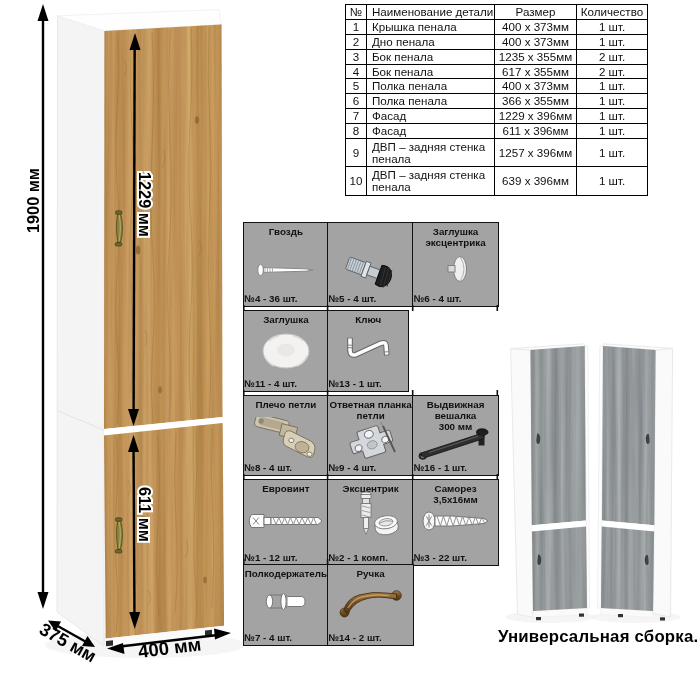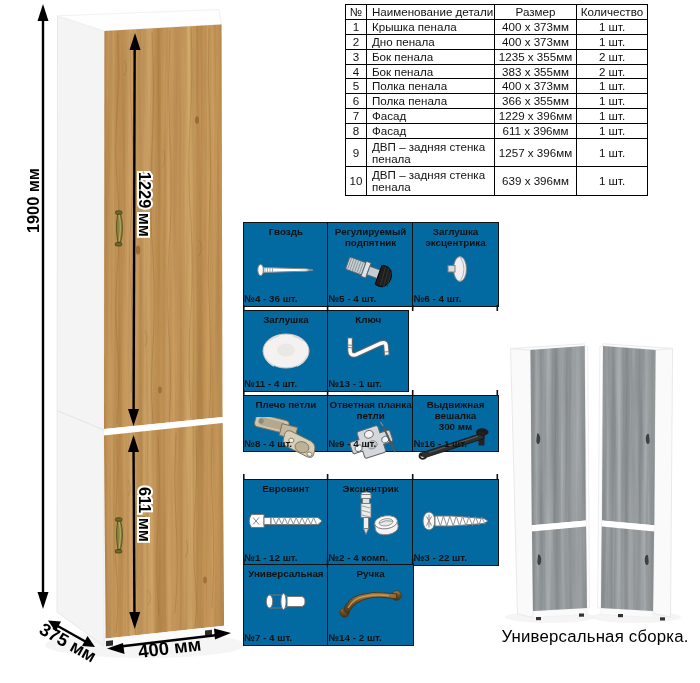--- a/index.html
+++ b/index.html
@@ -6,21 +6,21 @@
   body{width:700px;height:683px;position:relative;background:#ffffff;
        font-family:"Liberation Sans", sans-serif;overflow:hidden;}
   .abs{position:absolute;}
   table.parts{border-collapse:collapse;table-layout:fixed;
       font-size:11.6px;color:#111;}
   table.parts td{border:1px solid #000;padding:0;height:13.9px;
       line-height:1.02;vertical-align:middle;text-align:center;overflow:hidden;}
   table.parts td.nm{text-align:left;padding-left:5px;}
   table.parts tr.hd td{white-space:nowrap;}
   .hwrow{position:absolute;display:flex;}
-  .hwcell{border:1.6px solid #111;background:#0369a1;box-sizing:border-box;
+  .hwcell{border:1.6px solid #111;background:#a3a3a3;box-sizing:border-box;
       position:relative;margin-left:-1.6px;}
   .hwcell:first-child{margin-left:0;}
   .hwtitle{font-weight:bold;font-size:9.8px;line-height:1.14;text-align:center;
       padding-top:2.5px;color:#111;white-space:nowrap;}
   .hwlabel{font-weight:bold;font-size:9.8px;color:#111;
       position:absolute;bottom:2.5px;left:0;right:0;white-space:nowrap;}
   .hwicon{position:absolute;left:50%;transform:translateX(-50%);}
 </style>
 </head>
 <body>
@@ -189,21 +189,21 @@
       </tr>
   <tr>
         <td>3</td>
         <td class="nm">Бок пенала</td>
         <td>1235 х 355мм</td>
         <td>2 шт.</td>
       </tr>
   <tr>
         <td>4</td>
         <td class="nm">Бок пенала</td>
-        <td>383 х 355мм</td>
+        <td>617 х 355мм</td>
         <td>2 шт.</td>
       </tr>
   <tr>
         <td>5</td>
         <td class="nm">Полка пенала</td>
         <td>400 х 373мм</td>
         <td>1 шт.</td>
       </tr>
   <tr>
         <td>6</td>
@@ -266,21 +266,20 @@
       <svg width="58" height="12" viewBox="0 0 58 12">
         <ellipse cx="3.6" cy="6" rx="2.8" ry="5.6" fill="#fff" stroke="#888" stroke-width="1"></ellipse>
         <path d="M6.4 3.6 L49 4.8 L56 6 L49 7.2 L6.4 8.4 Z" fill="#fff" stroke="#888" stroke-width="1"></path>
         <path d="M8 4 l0 4.4 M10.5 4 l0 4.4 M13 4.2 l0 4 M15.5 4.2 l0 4" stroke="#999" stroke-width="0.8"></path>
       </svg>
     </div>
     <div class="hwlabel">№4 - 36 шт.</div>
   </div>
 
   <div class="hwcell" style="width:86.8px">
-    <div class="hwtitle">Регулируемый<br>подпятник</div>
     <div class="hwicon" style="top:30px">
       <svg width="56" height="38" viewBox="0 0 56 38">
         <g transform="rotate(20 28 19)">
           <rect x="3" y="12" width="17" height="13" rx="1.5" fill="#ccd3d8" stroke="#5a6268" stroke-width="0.9"></rect>
           <path d="M5 12.5 l0 12 M7.5 12.5 l0 12 M10 12.5 l0 12 M12.5 12.5 l0 12 M15 12.5 l0 12 M17.5 12.5 l0 12" stroke="#8b959c" stroke-width="1"></path>
           <rect x="20" y="10.5" width="5" height="16" fill="#dde3e7" stroke="#5a6268" stroke-width="0.9"></rect>
           <rect x="25" y="14" width="11" height="9" fill="#c6cdd2" stroke="#5a6268" stroke-width="0.9"></rect>
           <path d="M36 9 q7 -2 10 2 q3 3 3 8 q0 5 -3 8 q-3 4 -10 2 z" fill="#1e1e1e" stroke="#000" stroke-width="0.8"></path>
           <path d="M40 9.3 l1.3 19 M43.5 8.8 l1.4 20.5 M47 10.2 l1 17" stroke="#333" stroke-width="1"></path>
         </g>
@@ -323,21 +322,21 @@
       <svg width="48" height="30" viewBox="0 0 48 30">
         <path d="M6 3 L6 15 Q6 21.5 12 19.6 L37 8.2 Q41.6 6.6 42 10 L42.8 20" fill="none" stroke="#666" stroke-width="5.6"></path>
         <path d="M6 3 L6 15 Q6 21.5 12 19.6 L37 8.2 Q41.6 6.6 42 10 L42.8 20" fill="none" stroke="#fcfcfc" stroke-width="3.6"></path>
         <path d="M3.3 3 l5.4 0 M3.4 10 l5.2 0.3 M3.6 12.5 l5 0.4 M40 20.3 l5.4 -0.5 M39.6 17 l5.2 -0.3" stroke="#777" stroke-width="0.9"></path>
       </svg>
     </div>
     <div class="hwlabel">№13 - 1 шт.</div>
   </div>
 </div>
 
-<div class="hwrow" style="left:243px;top:395px;height:57px">
+<div class="hwrow" style="left:243px;top:395px;height:81px">
 
   <div class="hwcell" style="width:85.8px">
     <div class="hwtitle">Плечо петли</div>
     <div class="hwicon" style="top:21px">
       <svg width="74" height="41" viewBox="0 0 74 41">
         <g transform="rotate(14 37 20)">
           <rect x="3" y="4" width="34" height="13" rx="4" fill="#cfc5ae" stroke="#7a705a" stroke-width="0.9"></rect>
           <rect x="7" y="6.5" width="26" height="8" rx="3" fill="#b4a98e" stroke="none"></rect>
           <rect x="30" y="8" width="16" height="12" fill="#c2b89f" stroke="#7a705a" stroke-width="0.9"></rect>
           <path d="M40 13 l22 5 q6 2 6 8 l0 4 q0 5 -6 4 l-22 -5 q-5 -1 -5 -7 l0 -4 q0 -5 5 -5z" fill="#d8cfba" stroke="#7a705a" stroke-width="0.9"></path>
@@ -415,40 +414,41 @@
           <ellipse cx="12" cy="14" rx="11.5" ry="6.5" fill="#f4f4f4" stroke="#777" stroke-width="0.9"></ellipse>
           <rect x="0.5" y="8" width="23" height="6" fill="#f4f4f4"></rect>
           <path d="M0.5 14 l0 -6" stroke="#777" stroke-width="0.9"></path>
           <path d="M23.5 14 l0 -6" stroke="#777" stroke-width="0.9"></path>
           <ellipse cx="12" cy="8" rx="11.5" ry="6.5" fill="#fafafa" stroke="#777" stroke-width="0.9"></ellipse>
           <ellipse cx="12" cy="8" rx="7" ry="3.6" fill="#e8e8e8" stroke="#888" stroke-width="0.8"></ellipse>
           <path d="M5 8 q7 -3 14 0" fill="none" stroke="#888" stroke-width="0.8"></path>
         </g>
       </svg>
     </div>
-    <div class="hwlabel">№2 - 4 комп.</div>
+    <div class="hwlabel">№2 - 1 комп.</div>
   </div>
 
   <div class="hwcell" style="width:86.2px">
+    <div class="hwtitle">Саморез<br>3,5х16мм</div>
     <div class="hwicon" style="top:31px">
       <svg width="68" height="20" viewBox="0 0 68 20">
         <ellipse cx="7" cy="10" rx="6" ry="9" fill="#f6f6f6" stroke="#777" stroke-width="1"></ellipse>
         <path d="M4.5 5.5 l5 9 m0 -9 l-5 9 M7 3.5 l0 13" stroke="#888" stroke-width="1"></path>
         <path d="M13 5 L30 5 L62 7.5 L66 10 L62 12.5 L30 15 L13 15z" fill="#fdfdfd" stroke="#777" stroke-width="1"></path>
         <path d="M15 5 l3.4 10 l3 -10 l3.4 10 l3 -10 l3.4 10 l3 -10 l3.4 10 l3 -10 l3.4 10 l3 -9.6 l3.4 9.2 l3 -9 l3.4 8.6 l3 -8.2 l3.4 7.6" fill="none" stroke="#888" stroke-width="0.9"></path>
       </svg>
     </div>
     <div class="hwlabel">№3 -  22 шт.</div>
   </div>
 </div>
 
 <div class="hwrow" style="left:243px;top:564px;height:82px">
 
   <div class="hwcell" style="width:85.8px">
-    <div class="hwtitle">Универсальная</div>
+    <div class="hwtitle">Полкодержатель</div>
     <div class="hwicon" style="top:27px">
       <svg width="42" height="19" viewBox="0 0 42 19">
         <ellipse cx="4.5" cy="9.5" rx="3.2" ry="6.5" fill="#fff" stroke="#777" stroke-width="1"></ellipse>
         <path d="M4.5 3 L17 3 L17 16 L4.5 16" fill="none" stroke="#777" stroke-width="1"></path>
         <ellipse cx="18.5" cy="9.5" rx="2.6" ry="8" fill="#fff" stroke="#777" stroke-width="1"></ellipse>
         <path d="M21 2.8 q2 3 2 6.7 q0 3.7 -2 6.7" fill="none" stroke="#777" stroke-width="0.9"></path>
         <path d="M22.5 4.5 L36 4.5 Q40 4.5 40 9.5 Q40 14.5 36 14.5 L22.5 14.5" fill="#fff" stroke="#777" stroke-width="1"></path>
       </svg>
     </div>
     <div class="hwlabel">№7 - 4 шт.</div>
@@ -549,13 +549,13 @@
     </g>
 
   <rect x="118" y="284" width="5" height="3.2" fill="#333"></rect>
   <rect x="160" y="287.3" width="5" height="3.2" fill="#333"></rect>
 
   <path d="M148.5 103 q-3.4 2 -2.6 7.5 q0.5 4 2.4 3.4 q1.8 -0.7 1.2 -5.2 q-0.3 -4 -1 -5.7z" fill="#3c4144"></path>
 
   <path d="M147.5 224 q-3.4 2 -2.6 7.5 q0.5 4 2.4 3.4 q1.8 -0.7 1.2 -5.2 q-0.3 -4 -1 -5.7z" fill="#3c4144"></path>
 </svg>
 
-<div class="abs" style="left:498px;top:627px;width:194px;text-align:center;font-weight:normal;font-size:16.8px;color:#000;white-space:nowrap;letter-spacing:0.2px;">Универсальная сборка.</div>
+<div class="abs" style="left:498px;top:627px;width:194px;text-align:center;font-weight:bold;font-size:16.8px;color:#000;white-space:nowrap;letter-spacing:0.2px;">Универсальная сборка.</div>
 
 </body></html>

